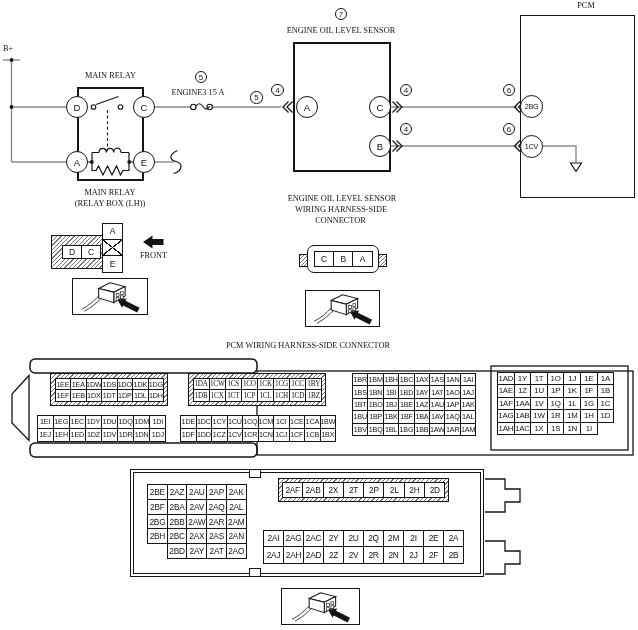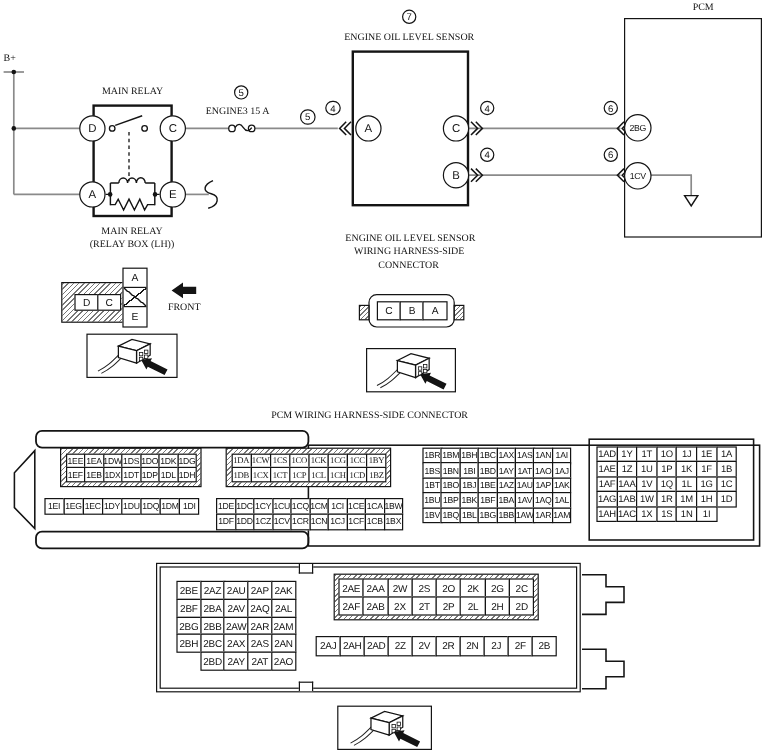--- a/index.html
+++ b/index.html
@@ -275,20 +275,30 @@
       <div class="grow">
         <div class="gc">1EI</div>
         <div class="gc">1EG</div>
         <div class="gc">1EC</div>
         <div class="gc">1DY</div>
         <div class="gc">1DU</div>
         <div class="gc">1DQ</div>
         <div class="gc">1DM</div>
         <div class="gc">1DI</div>
       </div>
+      <div class="grow">
+        <div class="gc">1EJ</div>
+        <div class="gc">1EH</div>
+        <div class="gc">1ED</div>
+        <div class="gc">1DZ</div>
+        <div class="gc">1DV</div>
+        <div class="gc">1DR</div>
+        <div class="gc">1DN</div>
+        <div class="gc">1DJ</div>
+      </div>
     </div>
   <div class="grid g-b2" style="left:180px;top:415px;text-align:right;">
       <div class="grow">
         <div class="gc">1DE</div>
         <div class="gc">1DC</div>
         <div class="gc">1CY</div>
         <div class="gc">1CU</div>
         <div class="gc">1CQ</div>
         <div class="gc">1CM</div>
         <div class="gc">1CI</div>
@@ -447,42 +457,44 @@
         <div class="gc blank"></div>
         <div class="gc">2BD</div>
         <div class="gc">2AY</div>
         <div class="gc">2AT</div>
         <div class="gc">2AO</div>
       </div>
     </div>
   <div class="hatch" style="left:277.5px;top:477.5px;">
     <div class="grid g-rt">
         <div class="grow">
-          <div class="gc">2AE</div>
-          <div class="gc">2AA</div>
-          <div class="gc">2W</div>
-          <div class="gc">2S</div>
-          <div class="gc">2O</div>
-          <div class="gc">2K</div>
-          <div class="gc">2G</div>
-          <div class="gc">2C</div>
-        </div>
-        <div class="grow">
           <div class="gc">2AF</div>
           <div class="gc">2AB</div>
           <div class="gc">2X</div>
           <div class="gc">2T</div>
           <div class="gc">2P</div>
           <div class="gc">2L</div>
           <div class="gc">2H</div>
           <div class="gc">2D</div>
         </div>
       </div>
   </div>
   <div class="grid g-rb" style="left:263px;top:529.5px;">
+      <div class="grow">
+        <div class="gc">2AI</div>
+        <div class="gc">2AG</div>
+        <div class="gc">2AC</div>
+        <div class="gc">2Y</div>
+        <div class="gc">2U</div>
+        <div class="gc">2Q</div>
+        <div class="gc">2M</div>
+        <div class="gc">2I</div>
+        <div class="gc">2E</div>
+        <div class="gc">2A</div>
+      </div>
       <div class="grow">
         <div class="gc">2AJ</div>
         <div class="gc">2AH</div>
         <div class="gc">2AD</div>
         <div class="gc">2Z</div>
         <div class="gc">2V</div>
         <div class="gc">2R</div>
         <div class="gc">2N</div>
         <div class="gc">2J</div>
         <div class="gc">2F</div>

